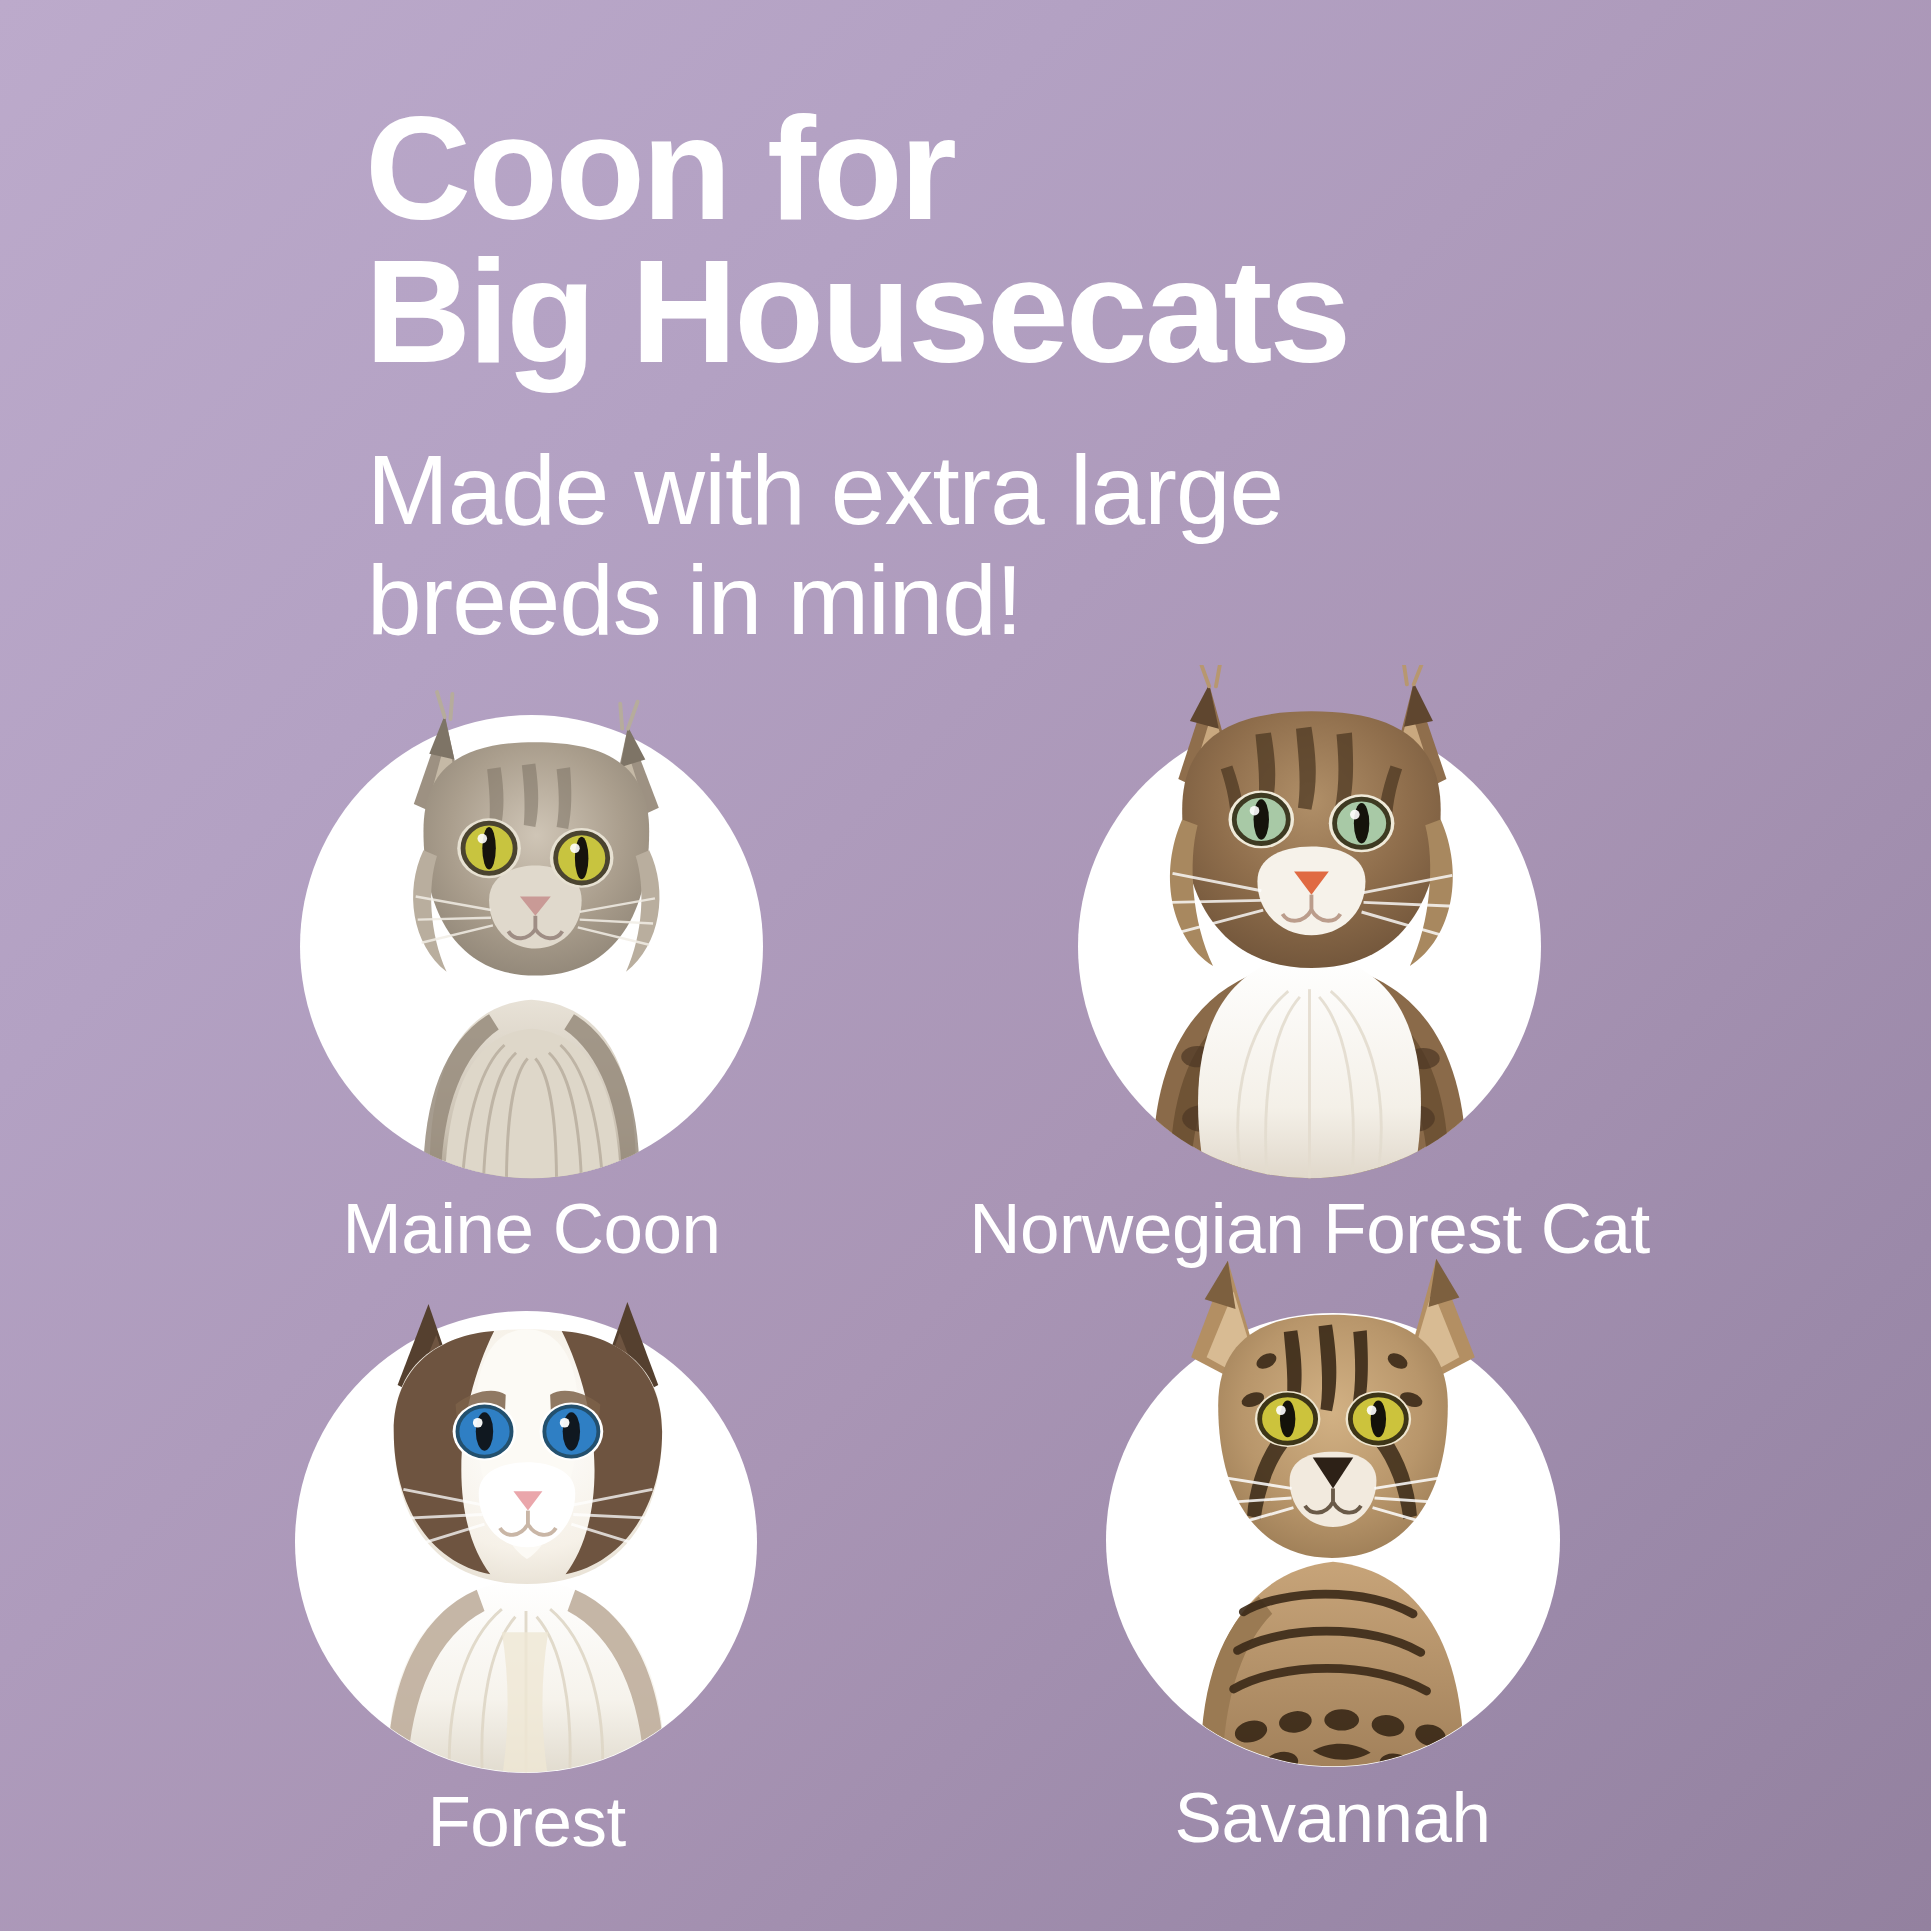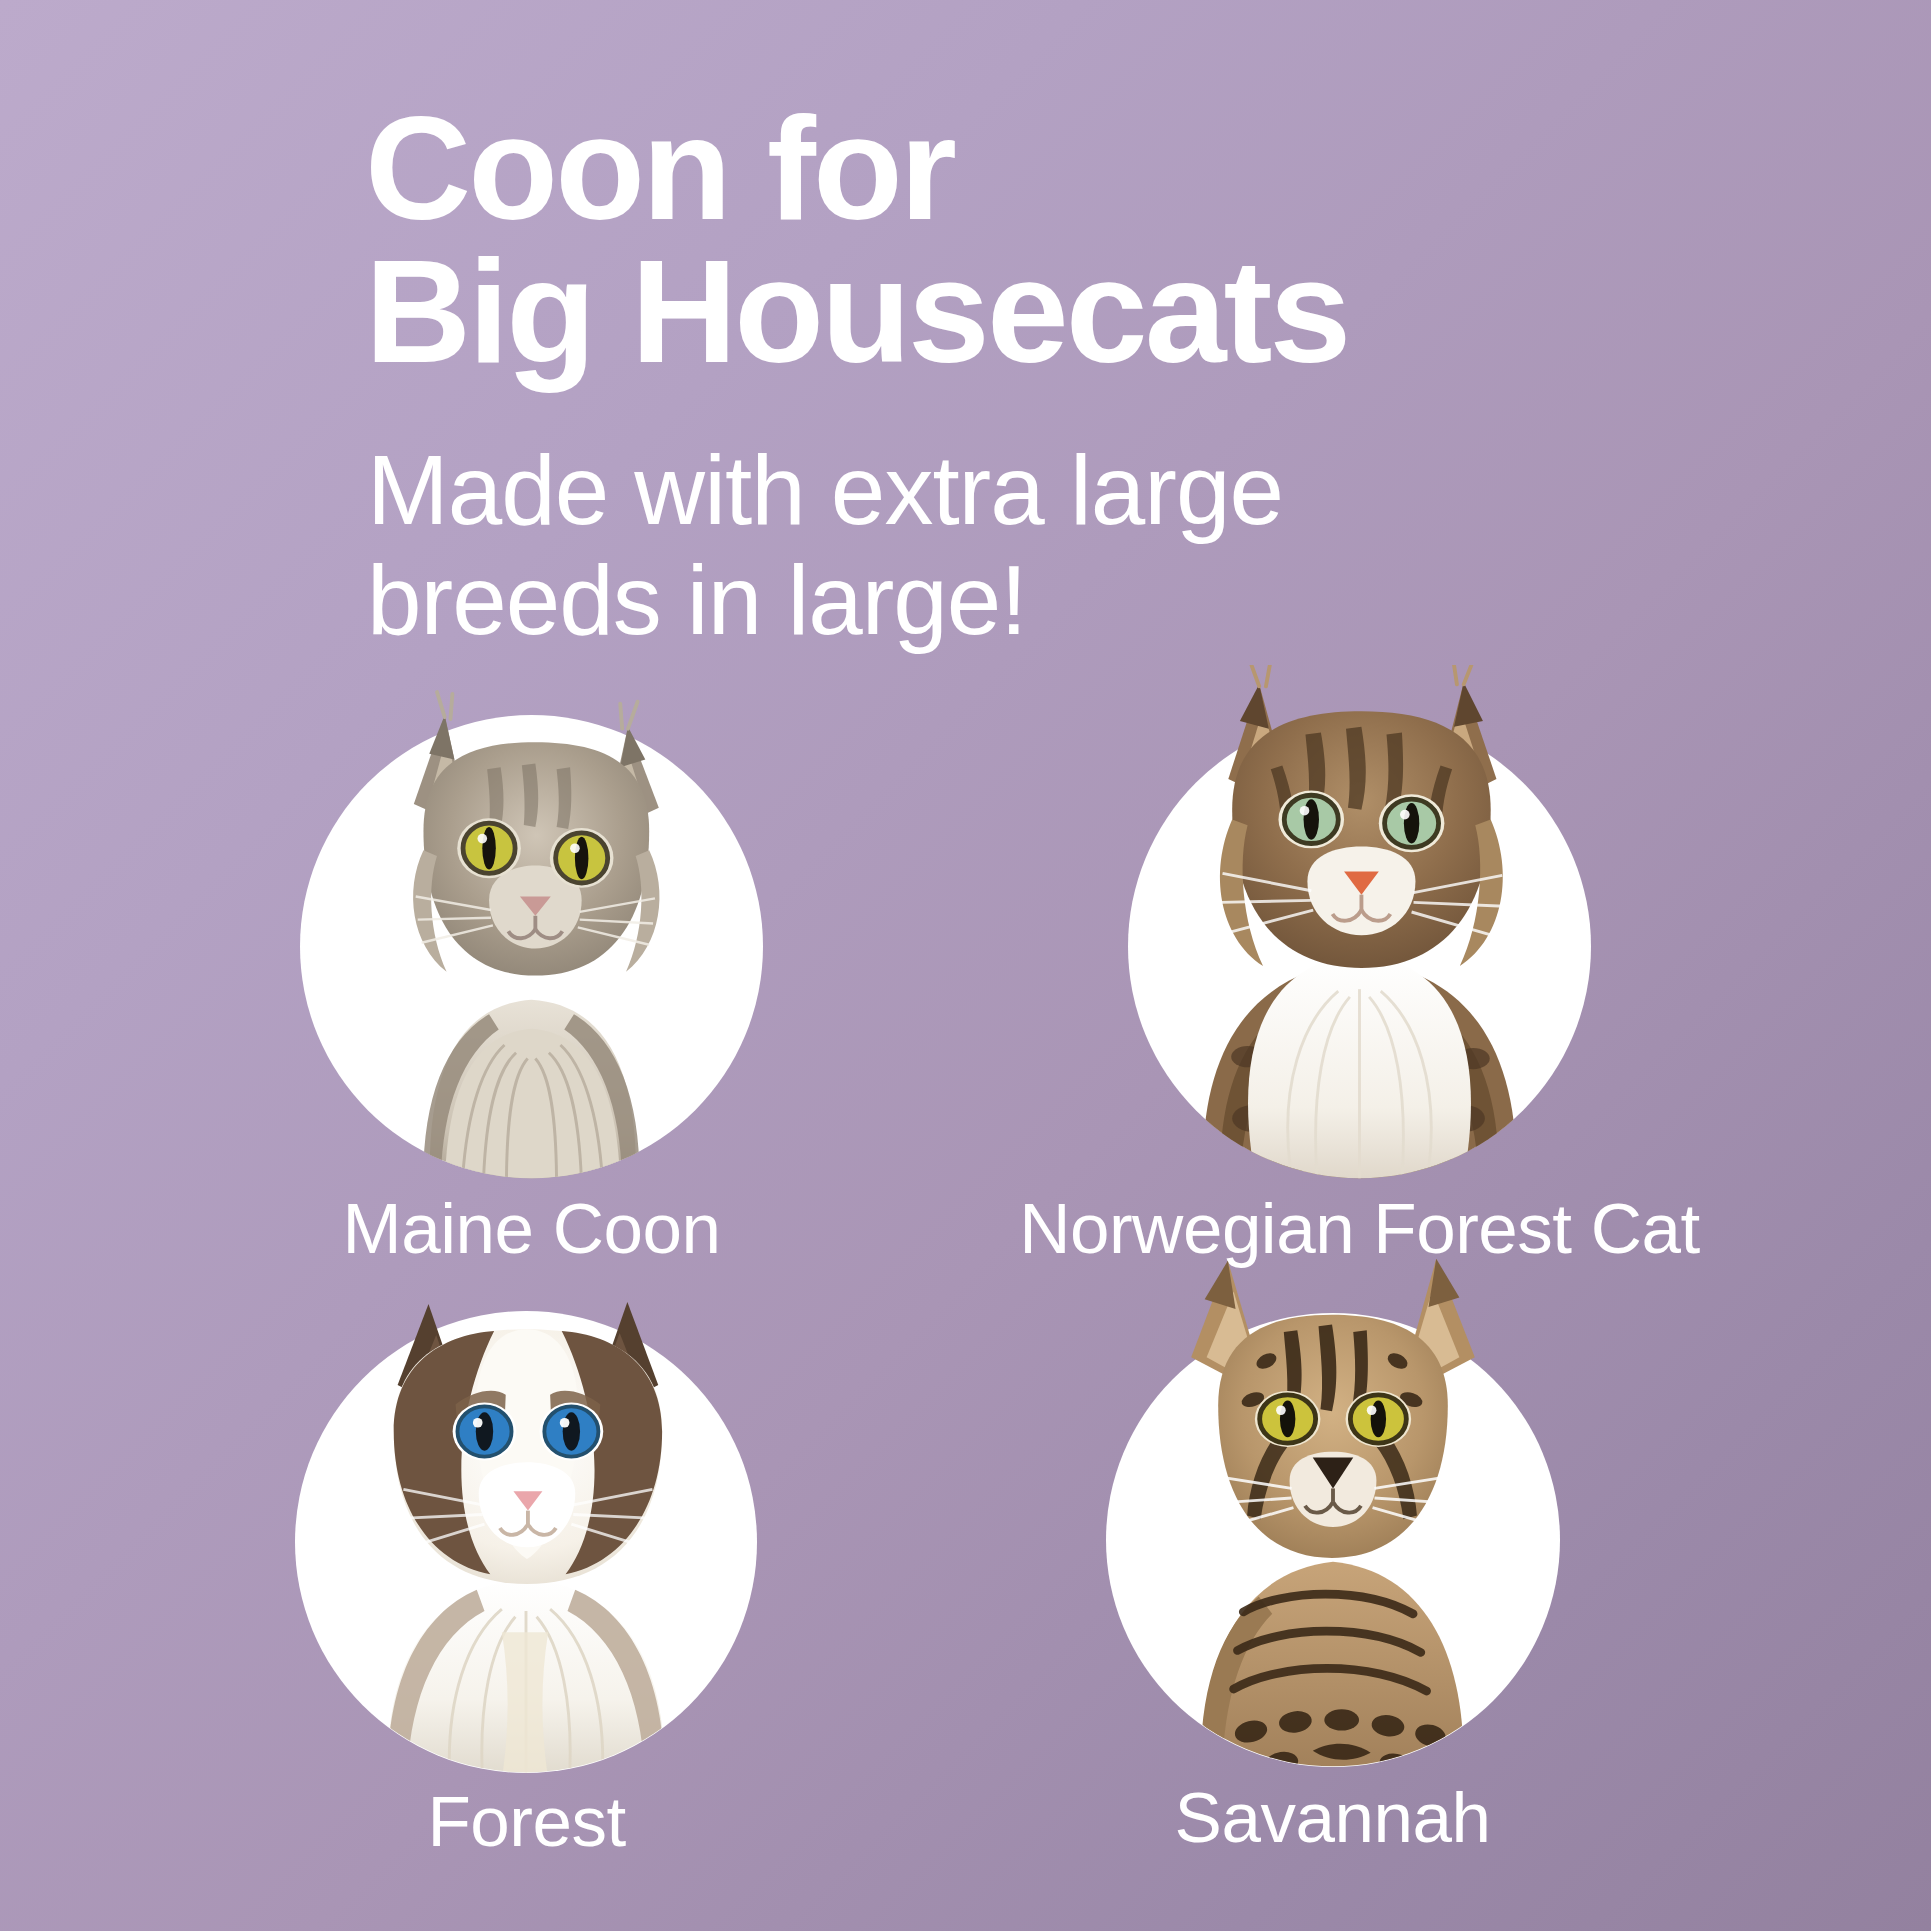--- a/index.html
+++ b/index.html
@@ -65,21 +65,21 @@
     text-align:center;
     margin:0;
   }
 
   
   #cell-maine-coon{left:290px;top:710px;width:483px;height:541px;}
   #disc-maine-coon{left:9.7px;top:4.8px;width:463px;height:463px;}
   #label-maine-coon{left:-48px;top:478px;width:579px;}
 
   
-  #cell-norwegian-forest-cat{left:1118px;top:710px;width:483px;height:541px;}
+  #cell-norwegian-forest-cat{left:1068px;top:710px;width:483px;height:541px;}
   #disc-norwegian-forest-cat{left:9.7px;top:4.8px;width:463px;height:463px;}
   #label-norwegian-forest-cat{left:-164px;top:478px;width:811px;}
 
   
   #cell-ragdoll{left:290px;top:1308px;width:473px;height:541px;}
   #disc-ragdoll{left:4.8px;top:2.9px;width:462px;height:462px;}
   #label-ragdoll{left:-53px;top:473px;width:579px;}
 
   
   #cell-savannah{left:1101px;top:1294px;width:463px;height:550px;}
@@ -93,21 +93,21 @@
 
 <div id="poster">
 
   <div id="headline-block">
     <p class="headline-line">Coon for</p>
     <p class="headline-line">Big Housecats</p>
   </div>
 
   <div id="subtitle-block">
     <p class="subtitle-line">Made with extra large</p>
-    <p class="subtitle-line">breeds in large!</p>
+    <p class="subtitle-line">breeds in mind!</p>
   </div>
 
   <div class="cat-cell" id="cell-maine-coon">
     <div class="photo-disc" id="disc-maine-coon">
       <div class="photo-clip">
         <svg class="svg-cat" width="463" height="502" viewBox="0 0 480 520" style="left:0;top:-29px;">
           <defs>
             <radialGradient id="mcBody" cx="50%" cy="40%" r="70%">
               <stop offset="0%" stop-color="#cfc5b6"></stop>
               <stop offset="55%" stop-color="#aa9e8d"></stop>

